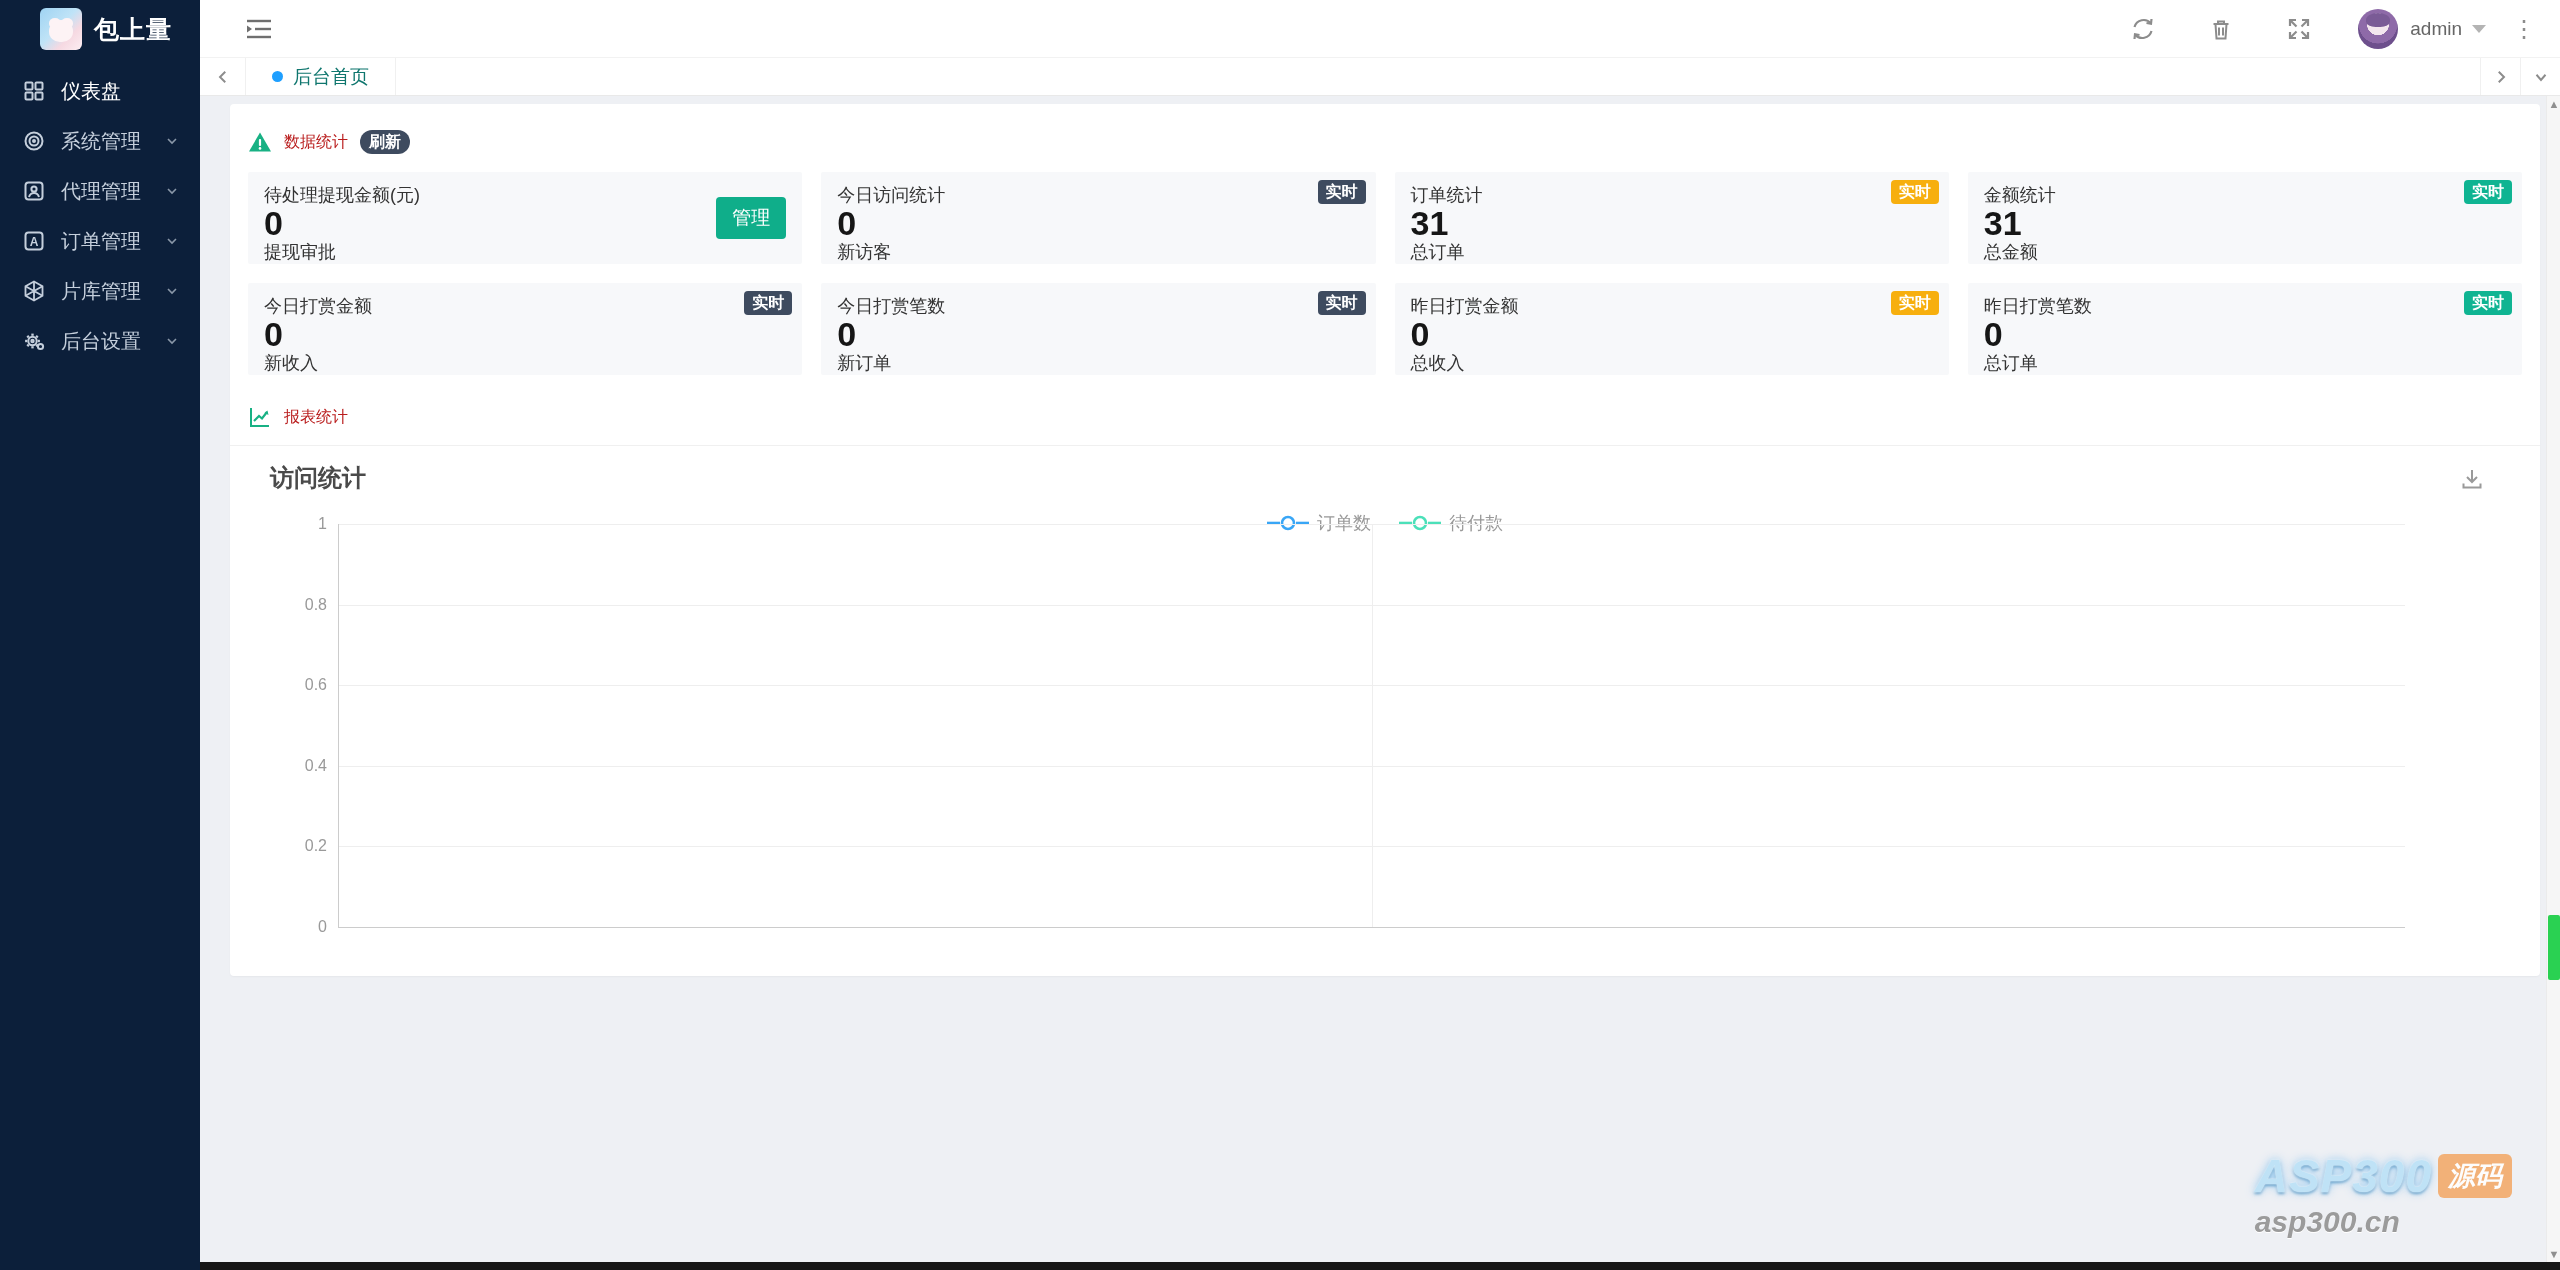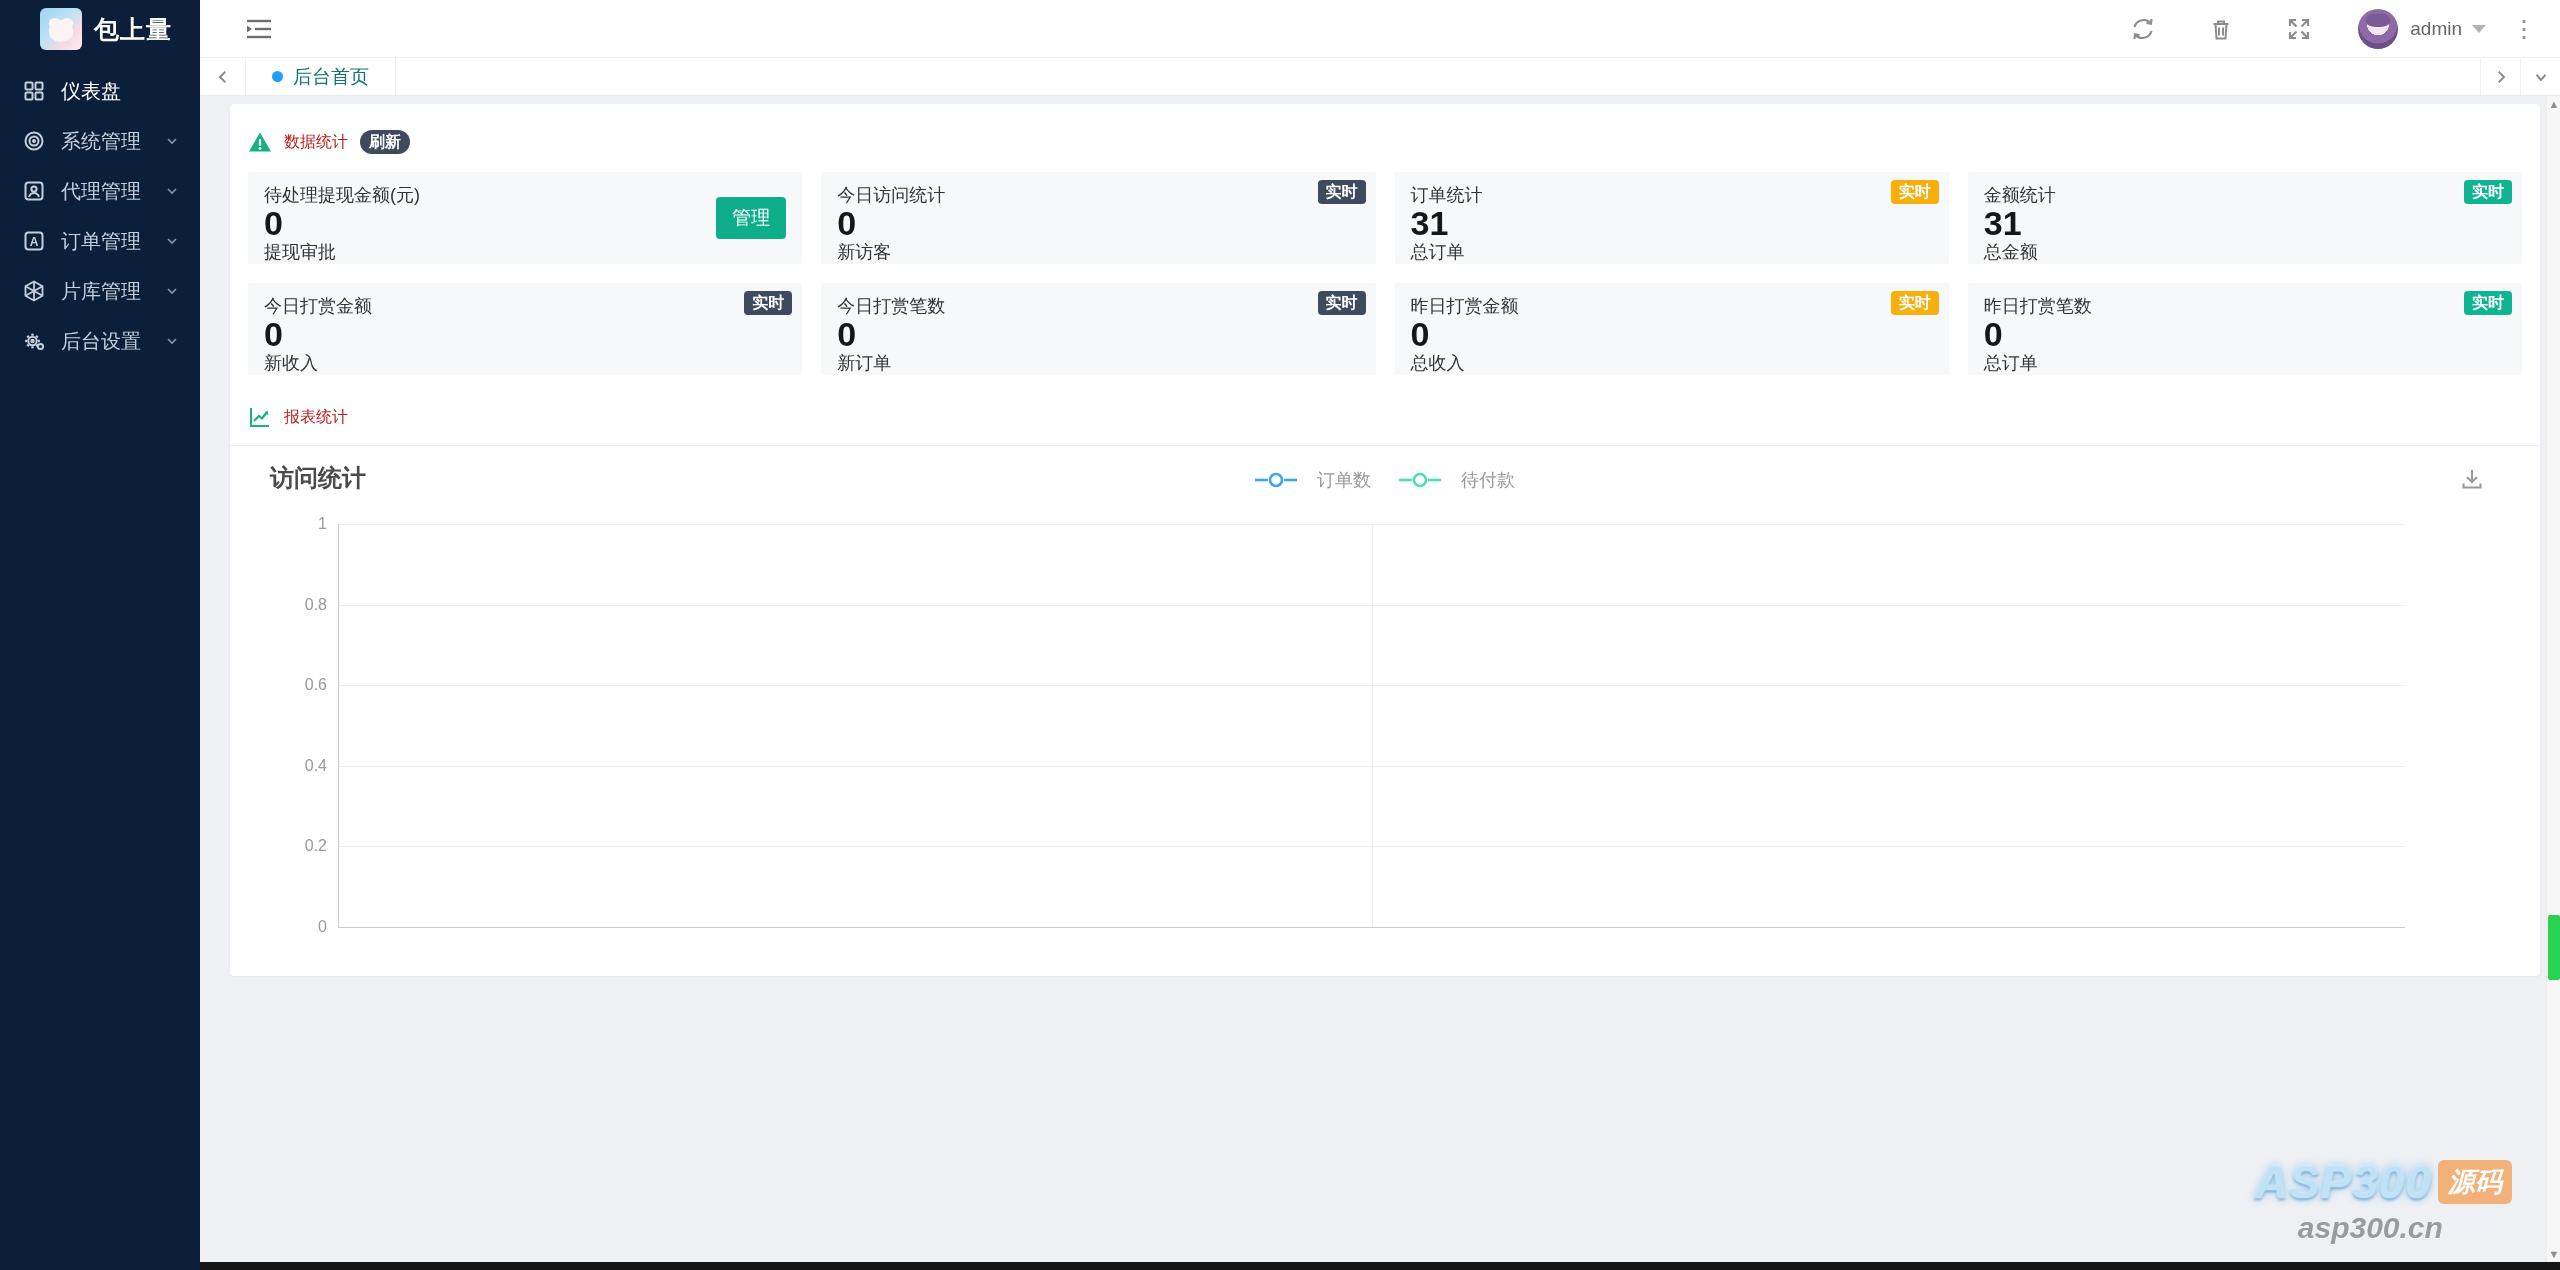--- a/index.html
+++ b/index.html
@@ -70,33 +70,33 @@
   .badge-teal { background:#0fb492; }
   .card-action { position:absolute; right:16px; top:50%; transform:translateY(-50%); background:#0fae8a; color:#fff; font-size:19px; border:none; padding:8px 16px; border-radius:4px; cursor:pointer; }
 
   .report-header { display:flex; align-items:center; padding:30px 18px 16px 18px; }
   .divider { border-top:1px solid #f0f0f0; }
 
   .chart-section { padding-top:14px; }
   .chart-header { position:relative; height:42px; }
   .chart-title { position:absolute; left:40px; top:2px; font-size:24px; font-weight:bold; color:#4a4a4a; }
   .legend { position:absolute; left:50%; top:8px; transform:translateX(-50%); display:flex; gap:28px; align-items:center; }
-  .legend-item { display:flex; align-items:center; gap:20px; cursor:pointer; }
+  .legend-item { display:flex; align-items:center; gap:8px; cursor:pointer;margin-top:43px; }
   .legend-glyph { width:42px; height:16px; display:block; }
   .legend-label { font-size:18px; color:#999; }
   .download-btn { position:absolute; right:55px; top:6px; color:#9a9a9a; cursor:pointer; }
   .download-btn svg { width:26px; height:26px; display:block; }
 
   .plot { position:relative; margin:22px 135px 0 108px; height:404px; border-left:1px solid #ccc; border-bottom:1px solid #ccc; }
   .gridline { position:absolute; left:0; right:0; height:1px; background:#eee; }
   .vline { position:absolute; top:0; bottom:0; left:50%; width:1px; background:#eee; }
   .ytick { position:absolute; right:calc(100% + 12px); transform:translateY(-50%); font-size:16px; color:#999; white-space:nowrap; }
 
   
-  .watermark { position:absolute; right:34px; bottom:17px; text-align:center; pointer-events:none;margin-left:25px; }
+  .watermark { position:absolute; right:34px; bottom:23px; text-align:left; pointer-events:none;margin-left:25px; }
   .wm-row1 { display:flex; align-items:center; justify-content:flex-end; gap:6px; }
   .wm-asp { font-size:46px; font-weight:bold; font-style:italic; letter-spacing:1px;
     color:#bfe2f6; text-shadow:0 0 2px #fff, 0 2px 3px rgba(70,140,190,.75), 0 0 10px rgba(120,190,240,.8); }
   .wm-tag { background:rgba(242,166,98,.85); color:#fdfdfd; font-size:27px; font-weight:bold; font-style:italic; padding:4px 10px; border-radius:6px; }
   .wm-site { font-size:30px; font-weight:bold; font-style:italic; color:#9b9b9b; margin-top:2px; margin-right:26px; text-shadow:0 1px 0 #fff; }
 
   
   .scrollbar { position:absolute; right:0; top:96px; bottom:8px; width:14px; background:#f6f6f6; border-left:1px solid #ebebeb; z-index:6; }
   .sb-arrow { position:absolute; left:0; width:14px; height:16px; color:#8f8f8f; font-size:11px; text-align:center; line-height:16px; cursor:pointer; }
   .sb-up { top:0; }

